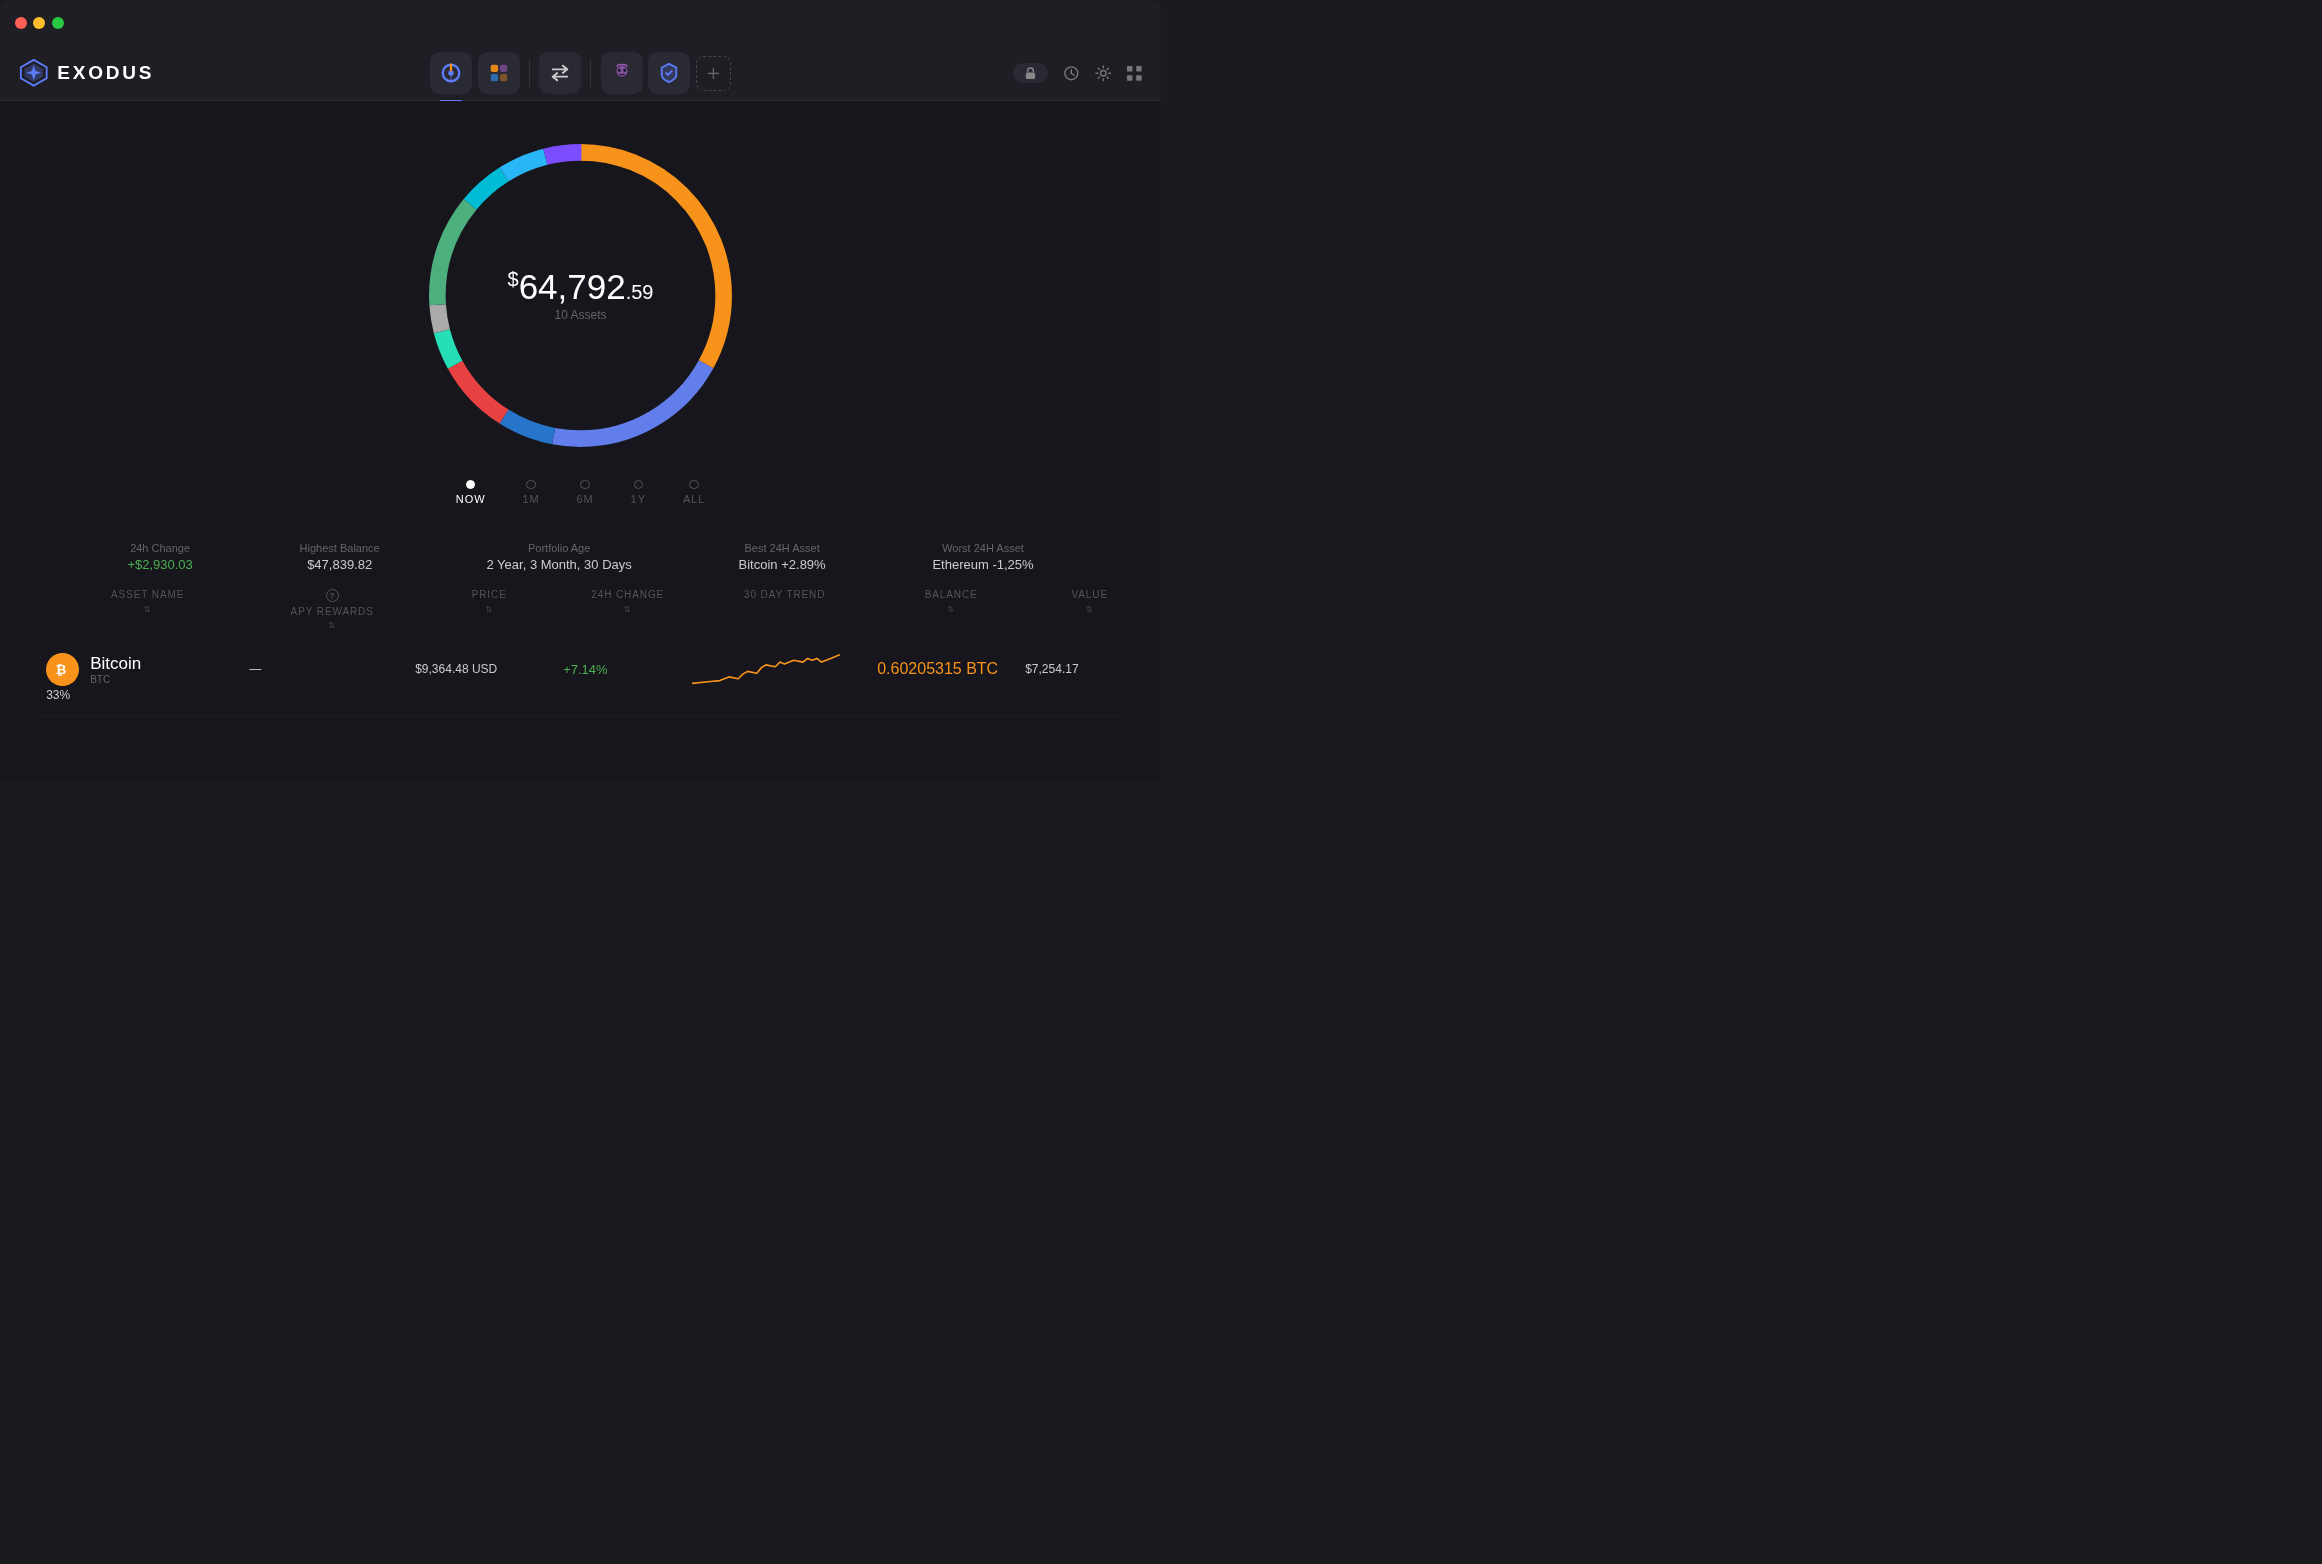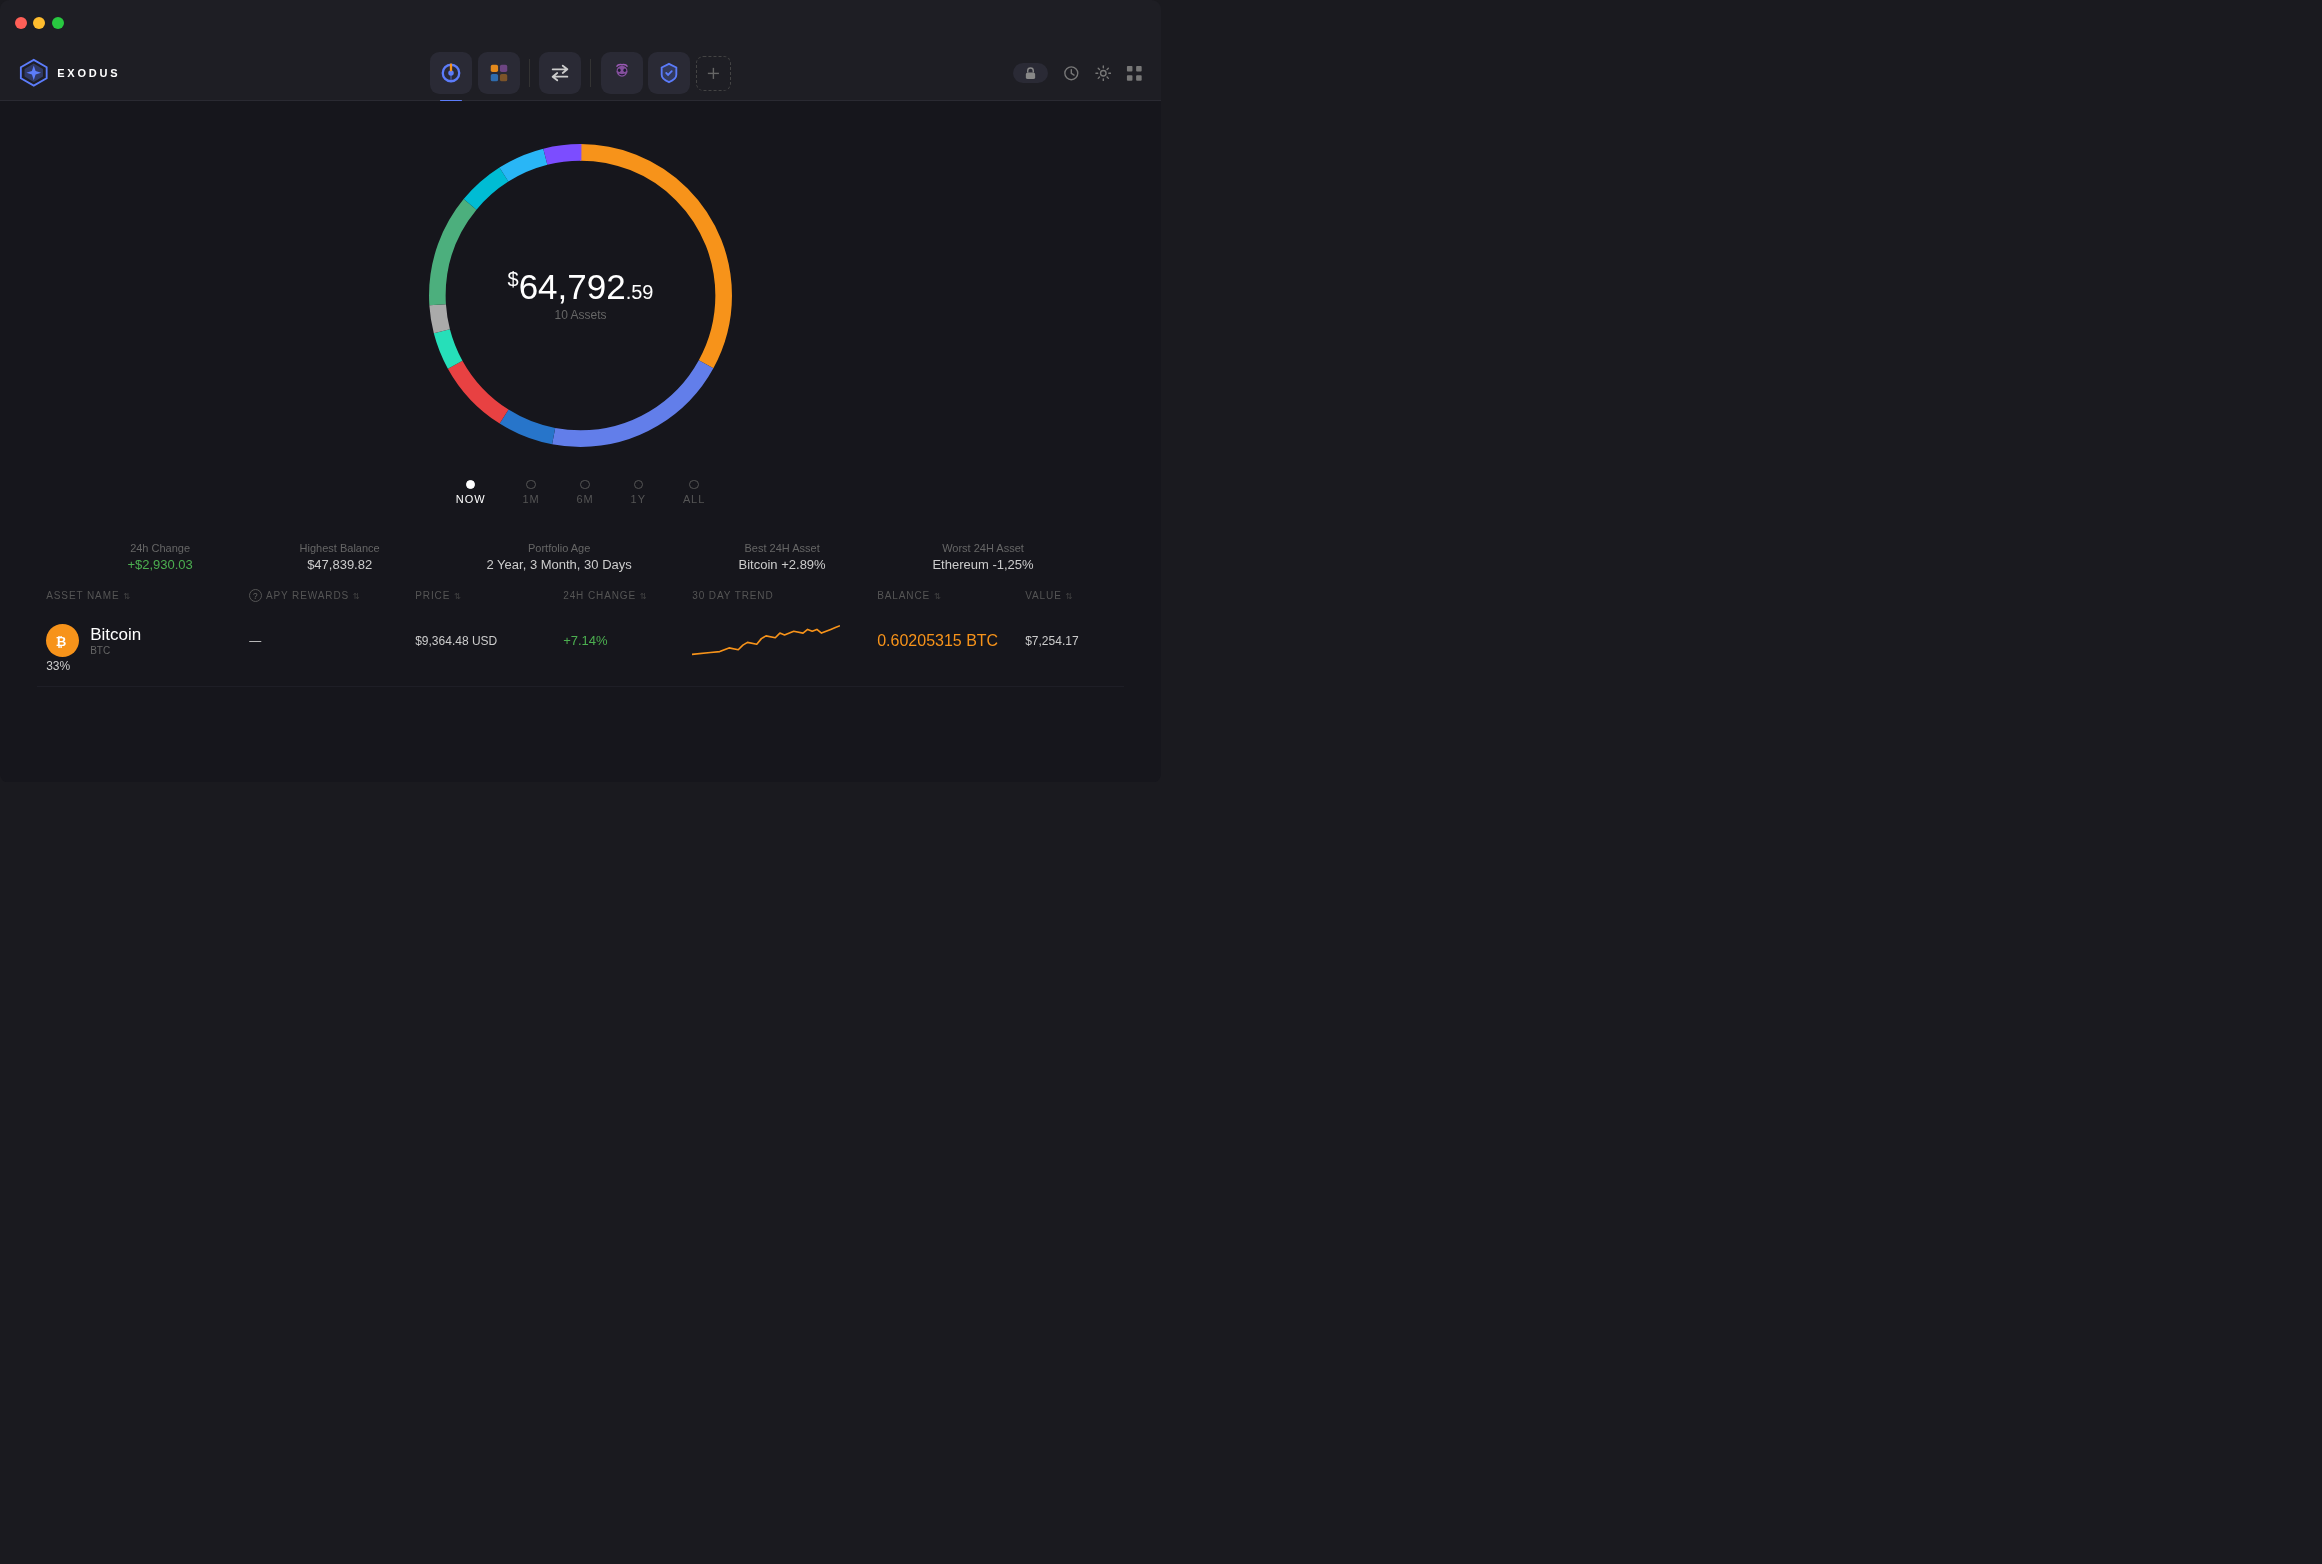--- a/index.html
+++ b/index.html
@@ -49,21 +49,21 @@
       display: flex;
       align-items: center;
       gap: 9.2px;
       flex: 0 0 185px;
     }
     .logo-icon {
       width: 29.5px;
       height: 29.5px;
     }
     .logo-text {
-      font-size: 11px;
+      font-size: 19px;
       font-weight: 700;
       letter-spacing: 2.8px;
       color: #fff;
     }
     .nav-center {
       flex: 1;
       display: flex;
       align-items: center;
       justify-content: center;
       gap: 5.5px;
@@ -303,20 +303,21 @@
       margin-top: 9.2px;
     }
     .th {
       font-size: 10px;
       color: #555;
       letter-spacing: 0.9px;
       display: flex;
       align-items: center;
       gap: 3.7px;
       cursor: pointer;
+      flex-direction: column;
     }
     .sort-icon {
       font-size: 8.3px;
       color: #444;
     }
     .th .help-icon {
       width: 13px;
       height: 13px;
       border-radius: 50%;
       border: 0.9px solid #555;

